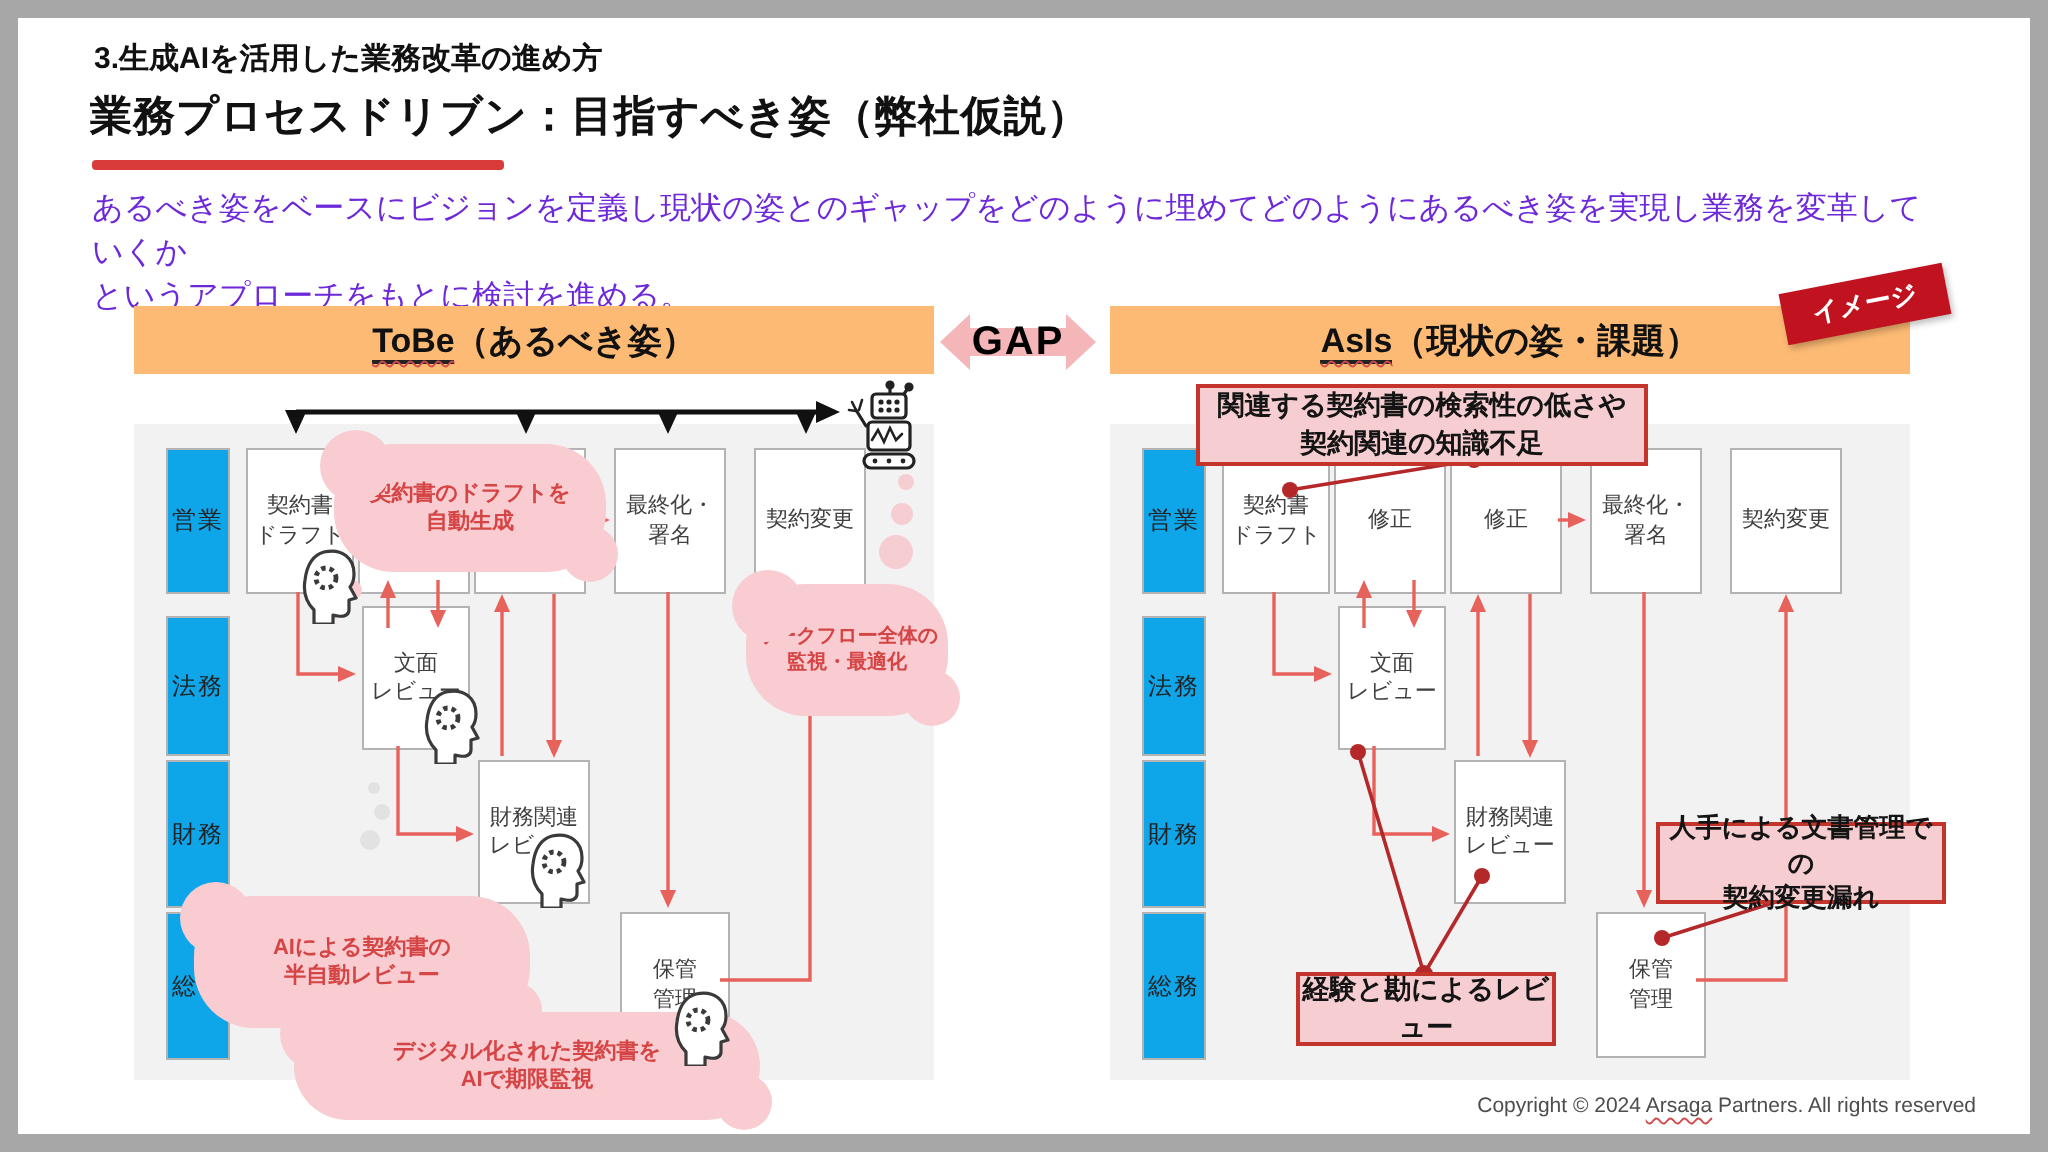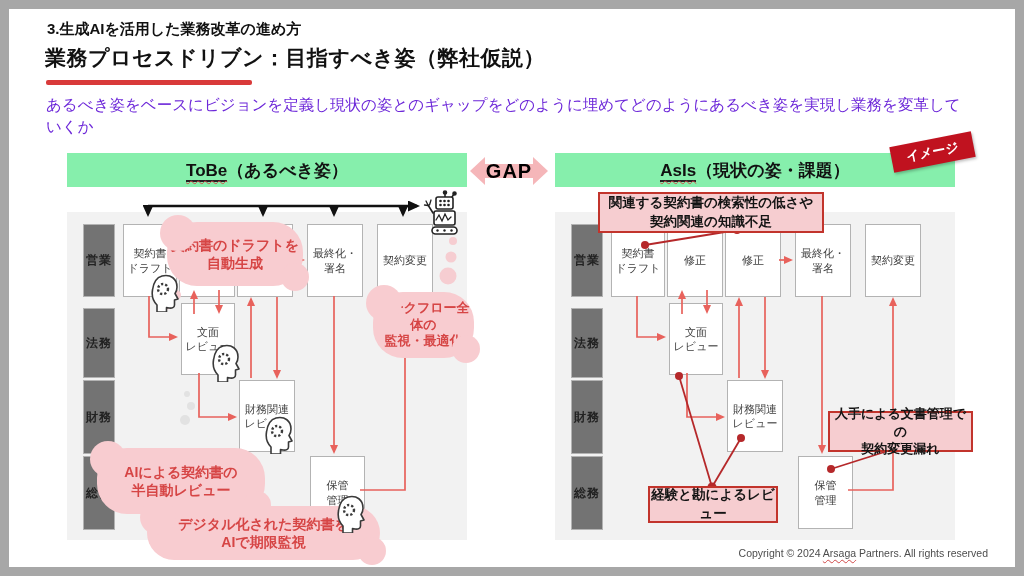--- a/index.html
+++ b/index.html
@@ -8,61 +8,61 @@
   .abs{position:absolute;}
   .frame{position:absolute;inset:0;border:9px solid #a7a7a7;z-index:60;pointer-events:none;}
 
   
   .kicker{left:47px;top:20px;font-size:15px;font-weight:700;color:#111;}
   .title{left:45px;top:44px;font-size:21px;font-weight:700;color:#111;letter-spacing:.5px;}
   .title-rule{left:46px;top:80px;width:206px;height:5px;background:#d93a3a;border-radius:2px;}
   .lead{left:46px;top:94px;width:930px;font-size:15.5px;color:#6d28d9;line-height:22px;}
 
   
-  .secbar{top:153px;height:34px;background:#86efac;display:flex;align-items:center;justify-content:center;
+  .secbar{top:153px;height:34px;background:#fdba74;display:flex;align-items:center;justify-content:center;
           font-size:17px;font-weight:700;color:#111;}
   .secbar .em{border-bottom:2px solid #222;text-decoration:underline wavy #d04a4a 1px;text-underline-offset:4px;}
   .gap-wrap{left:470px;top:157px;width:78px;height:28px;}
   .gap-bar{position:absolute;left:14px;top:7px;width:50px;height:14px;background:#f5b6b9;}
   .tri{position:absolute;width:0;height:0;border-top:14px solid transparent;border-bottom:14px solid transparent;}
   .tri-l{left:0;top:0;border-right:15px solid #f5b6b9;}
   .tri-r{right:0;top:0;border-left:15px solid #f5b6b9;}
   .gap-text{position:absolute;inset:0;display:flex;align-items:center;justify-content:center;
             font-size:20px;font-weight:700;color:#000000;letter-spacing:1px;}
   .badge{left:891px;top:139px;background:#c0121f;color:#fff;font-size:13px;font-weight:700;
          padding:4px 15px;transform:rotate(-11deg);box-shadow:1px 2px 3px rgba(0,0,0,.25);z-index:40;}
 
   
   .panel{top:212px;width:400px;height:328px;background:#f2f2f2;}
-  .lane{width:30px;background:#737373;border:1px solid #b3b3b3;display:flex;align-items:center;justify-content:center;
-        font-size:12px;font-weight:700;color:#222;letter-spacing:1px;}
+  .lane{width:30px;background:#0ea5e9;border:1px solid #b3b3b3;display:flex;align-items:center;justify-content:center;
+        font-size:12px;font-weight:400;color:#222;letter-spacing:1px;}
   .box{background:#fff;border:1px solid #b3b3b3;display:flex;align-items:center;justify-content:center;
        text-align:center;font-size:11px;color:#404040;white-space:pre-line;line-height:1.3;}
 
   
   .cloud{background:#f8ccd0;border-radius:30px;display:flex;align-items:center;justify-content:center;
-         text-align:center;font-weight:700;font-size:14px;color:#d64545;white-space:pre-line;line-height:1.3;z-index:20;}
+         text-align:center;font-weight:700;font-size:11px;color:#d64545;white-space:pre-line;line-height:1.3;z-index:20;}
   .cloud::before,.cloud::after{content:"";position:absolute;background:#f8ccd0;border-radius:50%;}
   .cloud::before{width:36px;height:36px;left:-7px;top:-7px;}
   .cloud::after{width:28px;height:28px;right:-6px;bottom:-5px;}
   .issue{background:#f6cdd0;border:2px solid #c2342c;display:flex;align-items:center;justify-content:center;
          text-align:center;font-weight:700;font-size:13.5px;color:#141414;white-space:pre-line;line-height:1.35;z-index:20;}
   .copyright{top:547px;right:36px;font-size:10.5px;color:#4d4d4d;z-index:20;}
   .wavy{text-decoration:underline wavy #d04a4a 1px;text-underline-offset:2px;margin-top:16px;}
   svg.layer{position:absolute;left:0;top:0;z-index:10;}
   .icon{z-index:30;}
 </style>
 </head>
 <body>
 
 <div class="abs kicker">3.生成AIを活用した業務改革の進め方</div>
 <div class="abs title">業務プロセスドリブン：目指すべき姿（弊社仮説）</div>
 <div class="abs title-rule"></div>
 <div class="abs lead"><span>あるべき姿をベースにビジョンを定義し現状の姿とのギャップをどのように埋めてどのようにあるべき姿を実現し業務を変革していくか</span><br>
-</div>
+<span>というアプローチをもとに検討を進める。</span></div>
 
 <div class="abs secbar" style="left:67px;width:400px;">
   <span><span class="em">ToBe</span><span>（あるべき姿）</span></span>
 </div>
 <div class="abs gap-wrap">
   <div class="gap-bar"></div>
   <div class="tri tri-l"></div>
   <div class="tri tri-r"></div>
   <div class="gap-text">GAP</div>
 </div>
@@ -183,21 +183,21 @@
       <circle cx="191" cy="406" r="4"></circle>
       <circle cx="185" cy="420" r="5"></circle>
     <circle cx="317" cy="518" r="3"></circle>
       <circle cx="327" cy="520" r="3.5"></circle>
       <circle cx="337" cy="522" r="4"></circle>
   </g>
 </svg>
 
 <div class="abs cloud" style="left:167px;top:222px;width:136px;height:64px;">契約書のドラフトを
 自動生成</div>
-<div class="abs cloud" style="left:373px;top:292px;width:101px;height:66px;font-size:13px;">ワークフロー全体の
+<div class="abs cloud" style="left:373px;top:292px;width:101px;height:66px;font-size:10px;">ワークフロー全体の
 監視・最適化</div>
 <div class="abs cloud" style="left:97px;top:448px;width:168px;height:66px;">AIによる契約書の
 半自動レビュー</div>
 <div class="abs cloud" style="left:147px;top:506px;width:233px;height:54px;">デジタル化された契約書を
 AIで期限監視</div>
 
 <div class="abs issue" style="left:598px;top:192px;width:222px;height:37px;">関連する契約書の検索性の低さや
 契約関連の知識不足</div>
 <div class="abs issue" style="left:828px;top:411px;width:141px;height:37px;font-size:13px;">人手による文書管理での
 契約変更漏れ</div>

